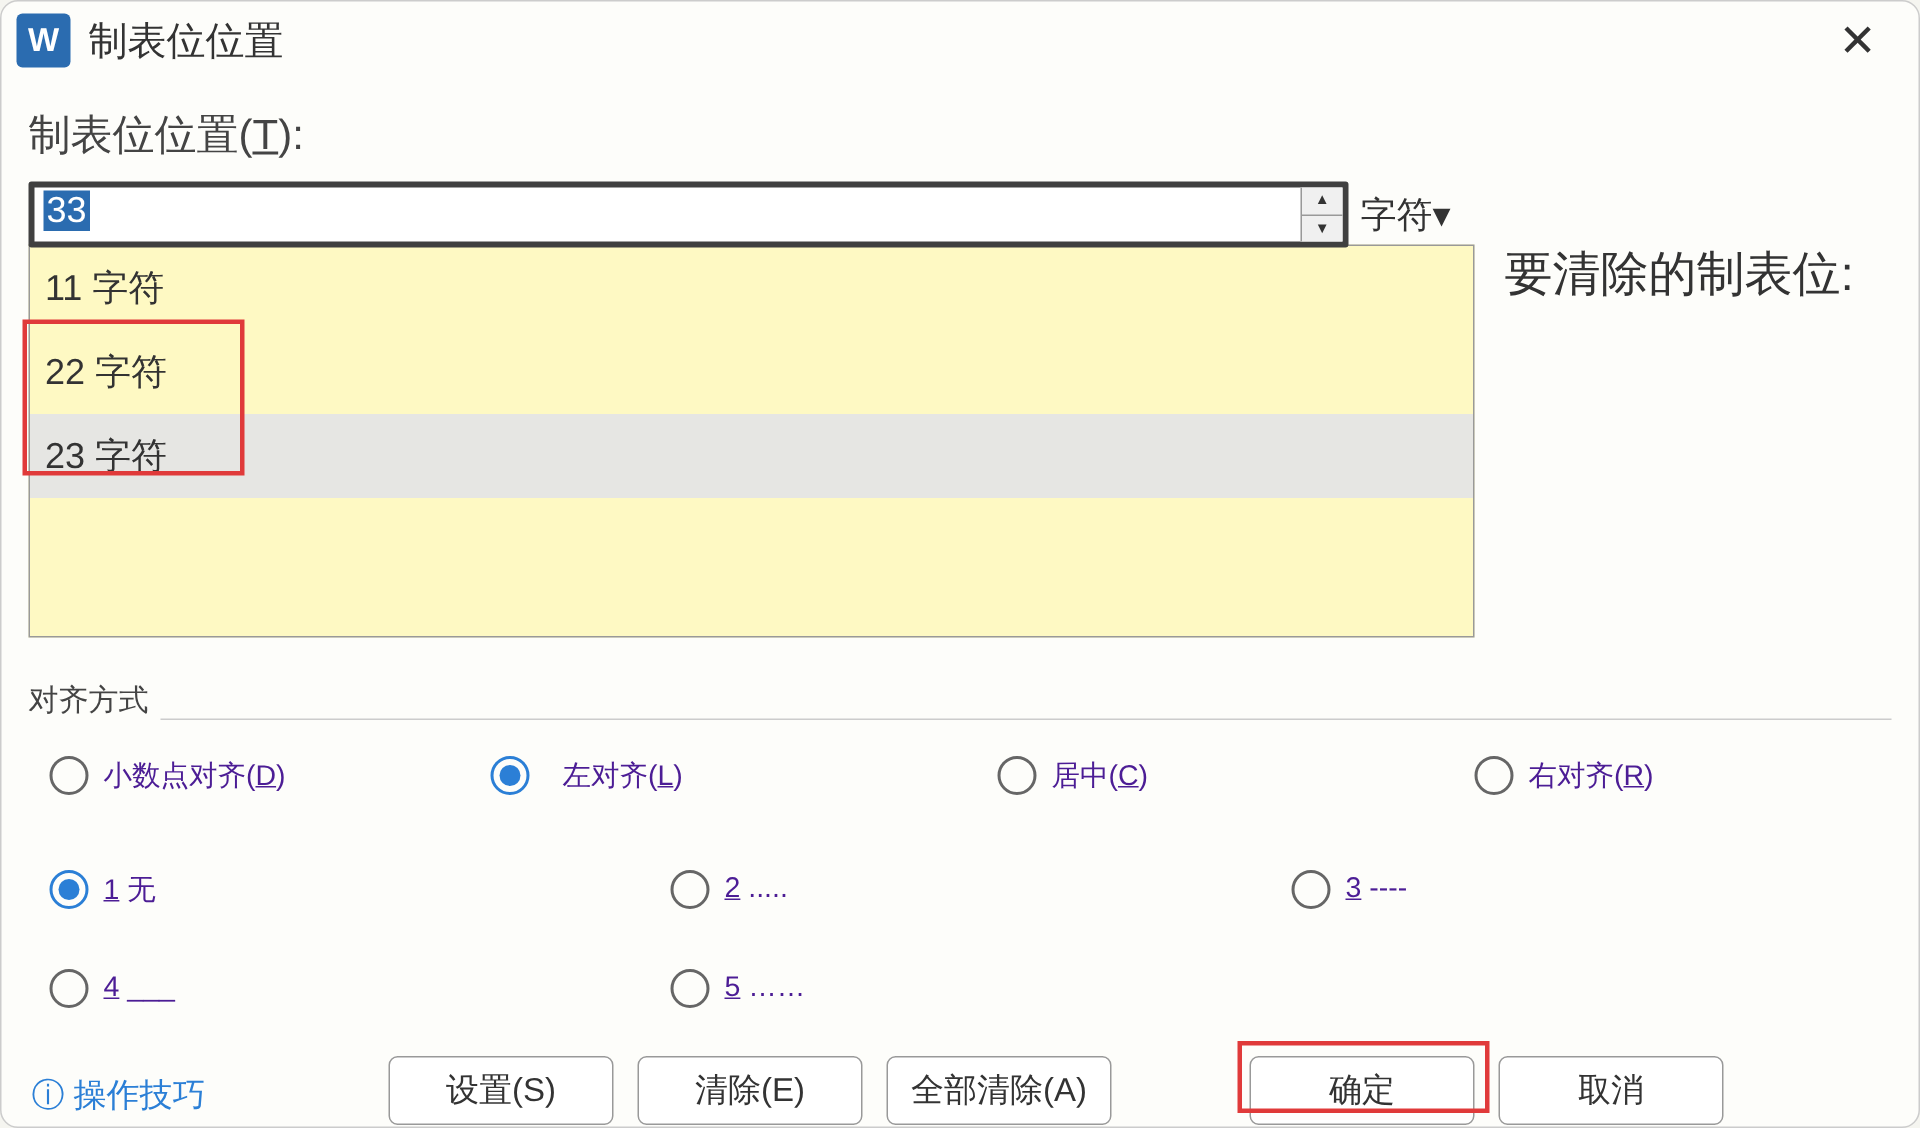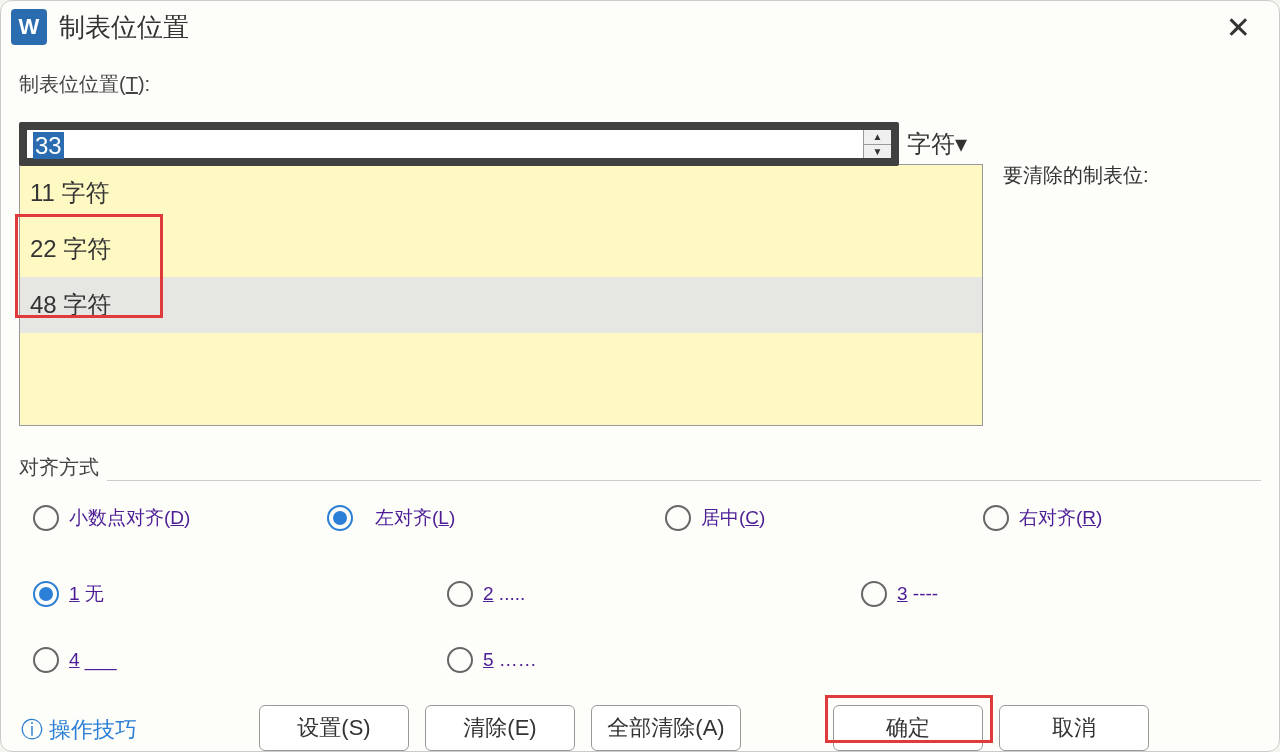--- a/index.html
+++ b/index.html
@@ -45,34 +45,34 @@
     .close-btn {
       font-size: 30px;
       cursor: pointer;
       padding: 0 8px;
       color: #333;
     }
     .content {
       padding: 18px;
     }
     .label-row {
-      font-size: 20px;
+      font-size: 28px;
       color: #444;
-      margin-bottom: 24px;
+      margin-bottom: 12px;
     }
     .underline { text-decoration: underline; }
     .input-row {
       display: flex;
       align-items: center;
       gap: 8px;
     }
     .spinner-box {
       flex: 0 0 880px;
       display: flex;
-      border: 8px solid #404040;
+      border: 4px solid #404040;
       border-radius: 2px;
       background: white;
       height: 44px;
     }
     .spinner-input {
       flex: 1;
       border: none;
       outline: none;
       padding: 2px 6px;
       font-size: 24px;
@@ -124,21 +124,21 @@
       cursor: pointer;
     }
     .list-item.highlighted {
       background: #e6e6e3;
     }
     .redbox {
       border: 3px solid #e03a3a;
       position: absolute;
     }
     .clear-label {
-      font-size: 20px;
+      font-size: 32px;
       color: #333;
       margin-top: 40px;
     }
     .fieldset {
       margin-top: 28px;
     }
     .fieldset-legend {
       font-size: 20px;
       color: #444;
       display: flex;
@@ -243,21 +243,21 @@
               <div>▲</div>
               <div>▼</div>
             </div>
           </div>
           <span class="unit-label">字符▾</span>
         </div>
 
         <div class="listbox" id="tab-list">
             <div class="list-item">11 字符</div>
             <div class="list-item">22 字符</div>
-            <div class="list-item highlighted">48 字符</div>
+            <div class="list-item highlighted">23 字符</div>
           </div>
 
         <div class="redbox" style="left:-4px; top:92px; width:148px; height:104px;"></div>
       </div>
 
       <div class="clear-label">要清除的制表位:</div>
     </div>
 
     <div class="fieldset">
       <div class="fieldset-legend">

